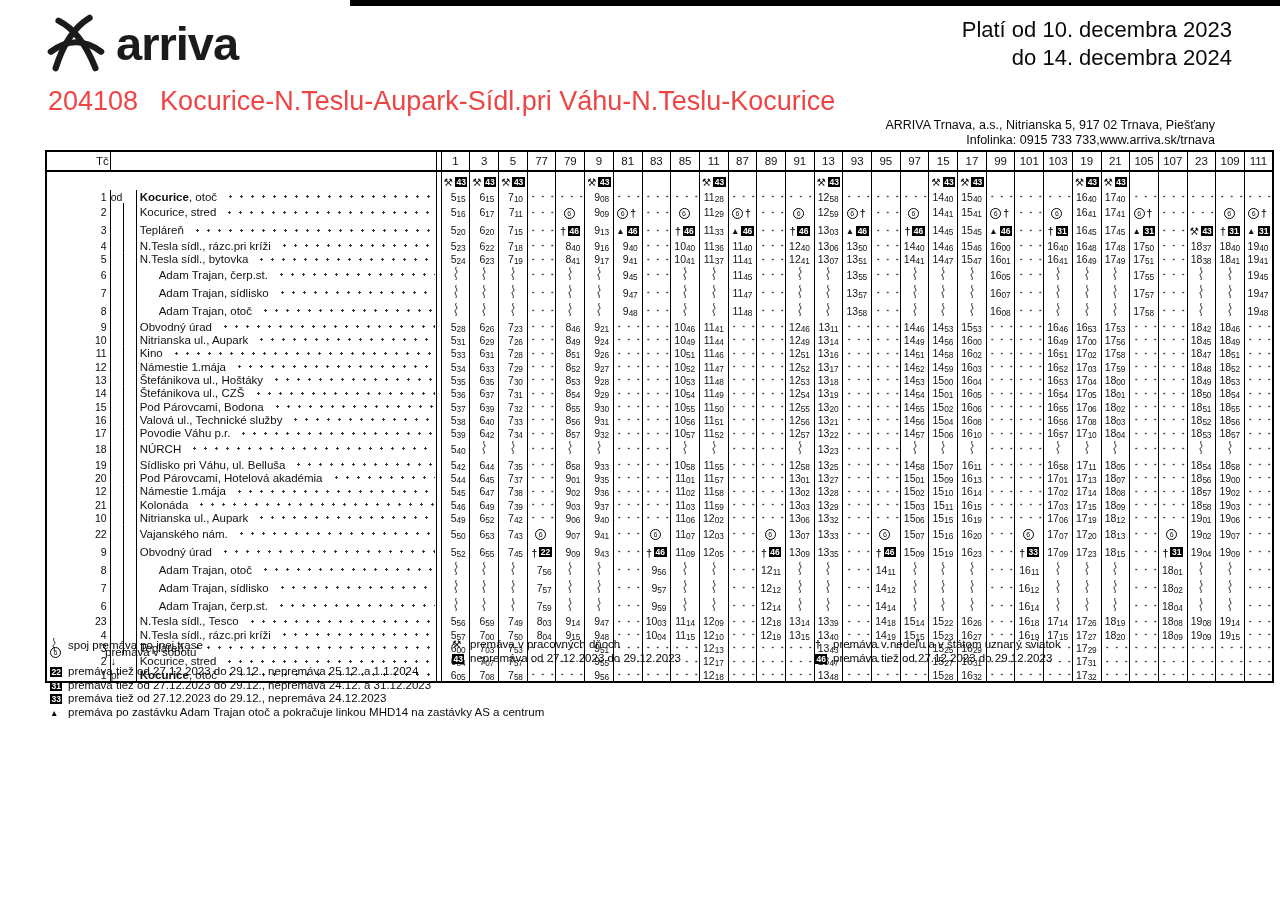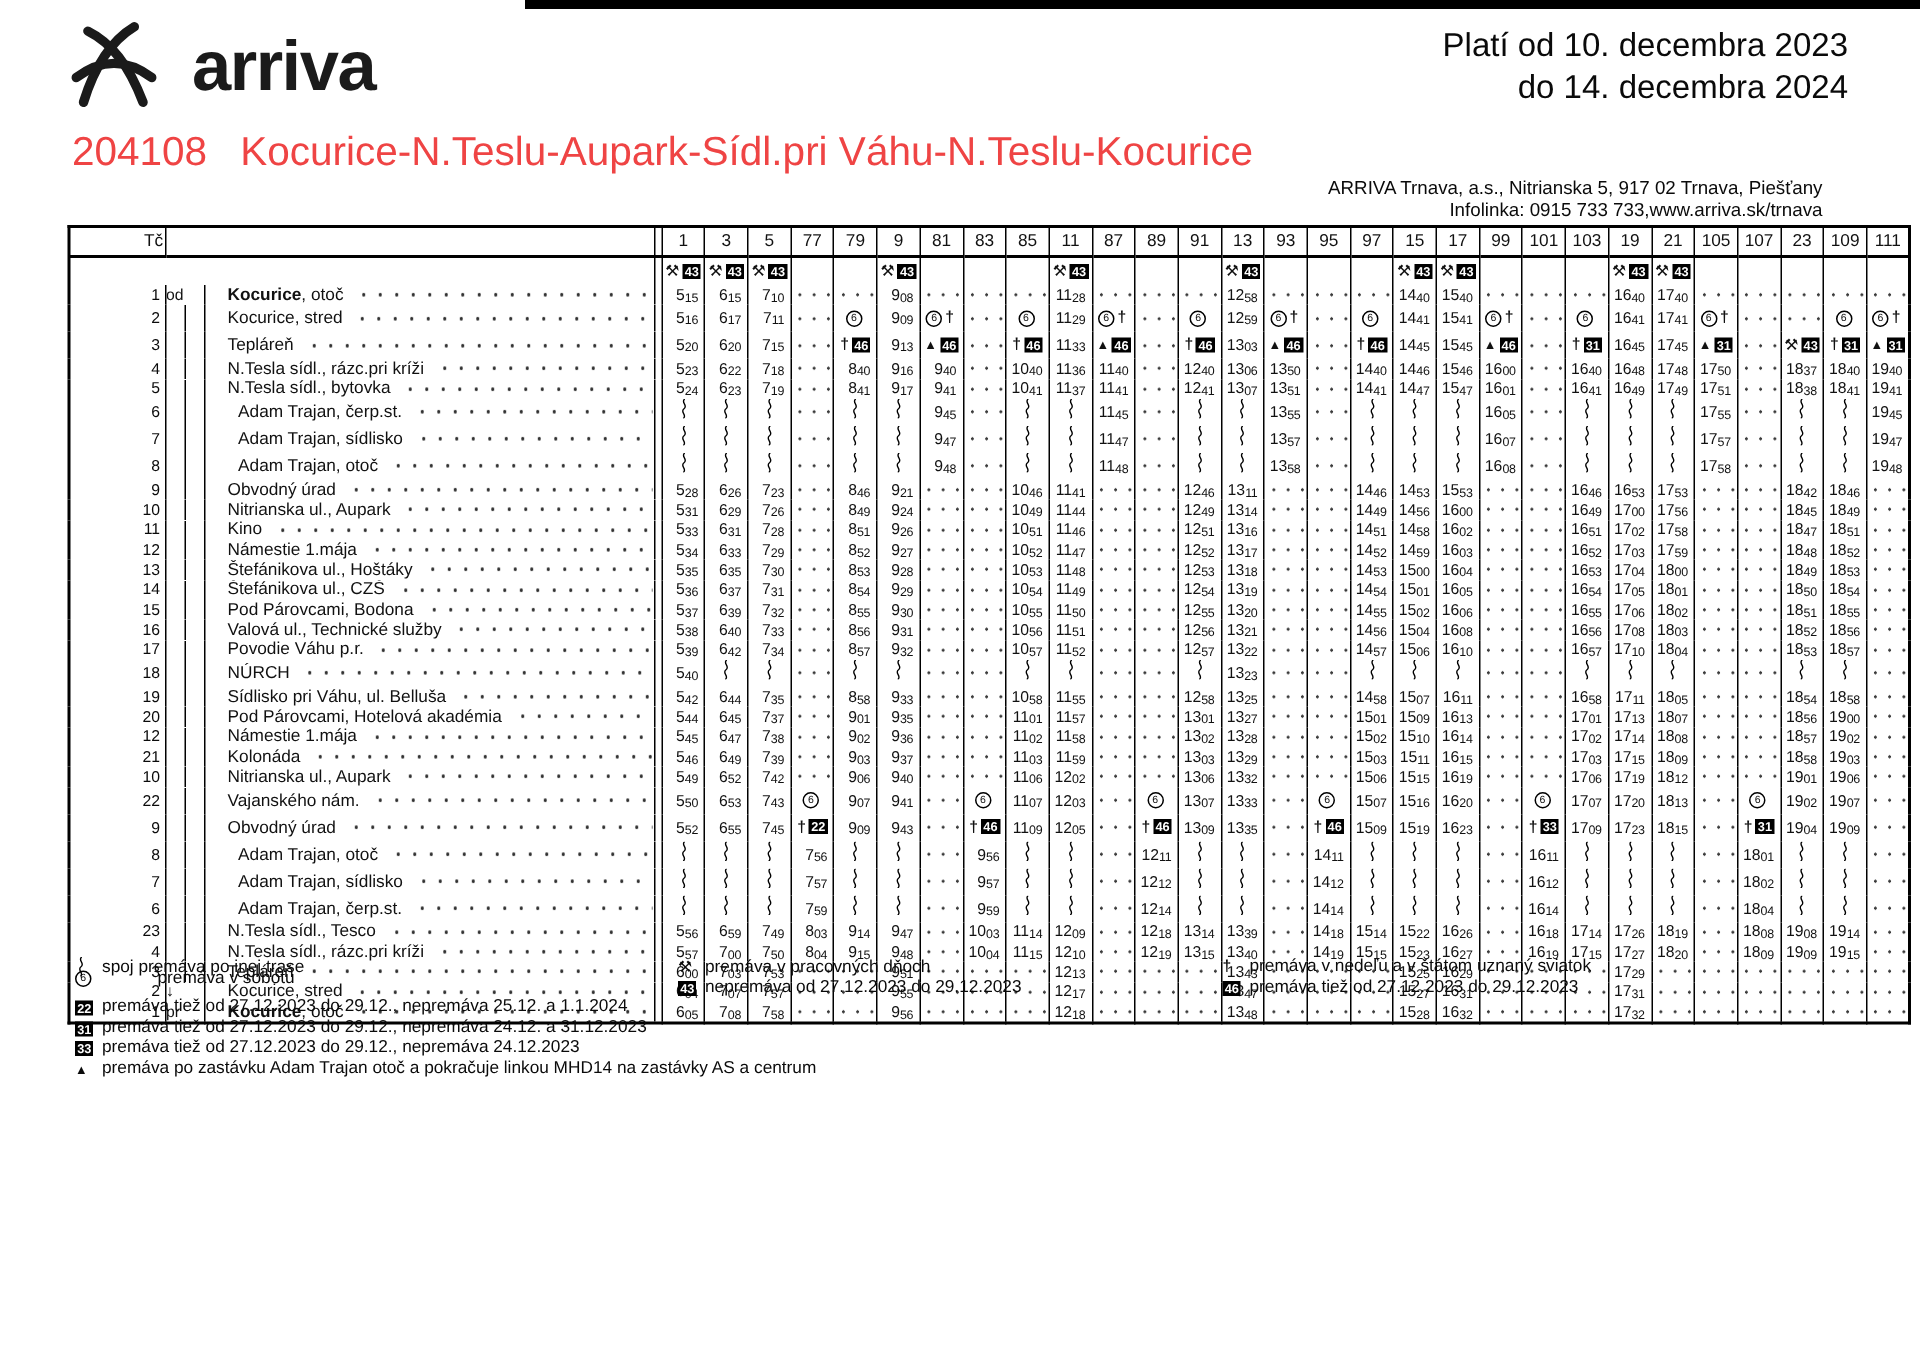--- a/index.html
+++ b/index.html
@@ -1,21 +1,21 @@
 <!DOCTYPE html>
 <html><head>
 <meta charset="utf-8">
 <style>
   html,body{margin:0;padding:0;background:#dcdcdc;}
   .page{position:relative;width:1280px;height:912px;background:#ffffff;overflow:hidden;
         font-family:"Liberation Sans",sans-serif;color:#111;}
   .scanbar{position:absolute;left:350px;top:0;width:930px;height:6px;background:#000;}
 
   
-  .logo{position:absolute;left:46px;top:12px;display:flex;align-items:center;gap:22px;}
+  .logo{position:absolute;left:46px;top:12px;display:flex;align-items:center;gap:10px;}
   .logo svg{display:block;}
   .brand{font-size:47px;font-weight:bold;letter-spacing:-1px;color:#1b1b1b;}
   .valid{position:absolute;right:48px;top:16px;text-align:right;font-size:22px;line-height:28px;color:#0a0a0a;}
   .title{position:absolute;left:48px;top:86px;font-size:27px;color:#ef4444;white-space:nowrap;}
   .title .num{margin-right:22px;}
   .addr{position:absolute;right:65px;top:118px;text-align:right;font-size:12.5px;line-height:15px;color:#0a0a0a;}
 
   
   .tt-wrap{position:absolute;left:45px;top:150px;}
   table.tt{border-collapse:collapse;table-layout:fixed;border:2.5px solid #000;}
@@ -25,21 +25,21 @@
   .tt thead tr.sym td{height:17px;}
   .tt tbody td{height:13.33px;}
   .tt .noleft{border-left:none;padding-left:48px;}
   td.name,th.nameblank,td.symblank{border-right:1px solid #000;
            background-image:linear-gradient(#000,#000);
            background-repeat:no-repeat;background-size:1px 100%;background-position:calc(100% - 4px) 0;}
   td.tc{font-size:10.5px;text-align:right;padding-right:3px;color:#0a0a0a;}
   td.mark{font-size:10.5px;}
   td.mark.line{background:linear-gradient(#000,#000) center/1.2px 100% no-repeat;}
   td.name{font-size:11.5px;}
-  td.name .inner{display:flex;align-items:center;height:100%;padding-left:15px;}
+  td.name .inner{display:flex;align-items:center;height:100%;padding-left:3px;}
   td.name .inner.ind{padding-left:22px;}
   td.name .em{font-weight:bold;}
   .lead{flex:1;height:100%;margin:0 6px 0 8px;
         background-image:radial-gradient(circle,#333 1px,transparent 1.3px);
         background-size:11px 5px;background-repeat:repeat-x;background-position:0 center;}
   td.time{font-size:10.5px;text-align:right;padding-right:4px;}
   td.time .mm{font-size:8.3px;position:relative;top:1px;letter-spacing:-0.2px;}
   td.empty{background-image:radial-gradient(circle,#3a3a3a 0.9px,transparent 1.15px);
            background-size:9.5px 5px;background-repeat:repeat-x;background-position:1px 50%;}
   td.cell{text-align:center;}

